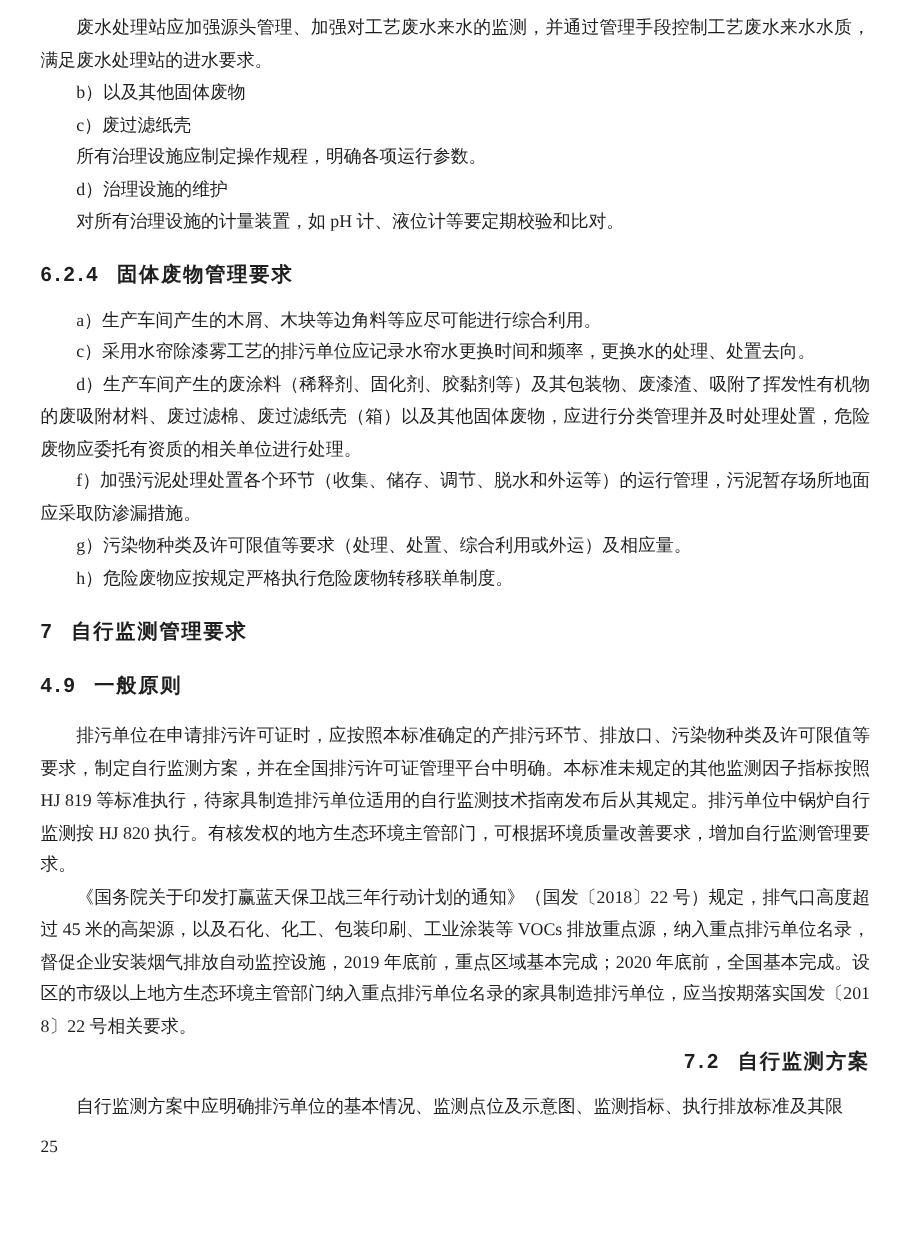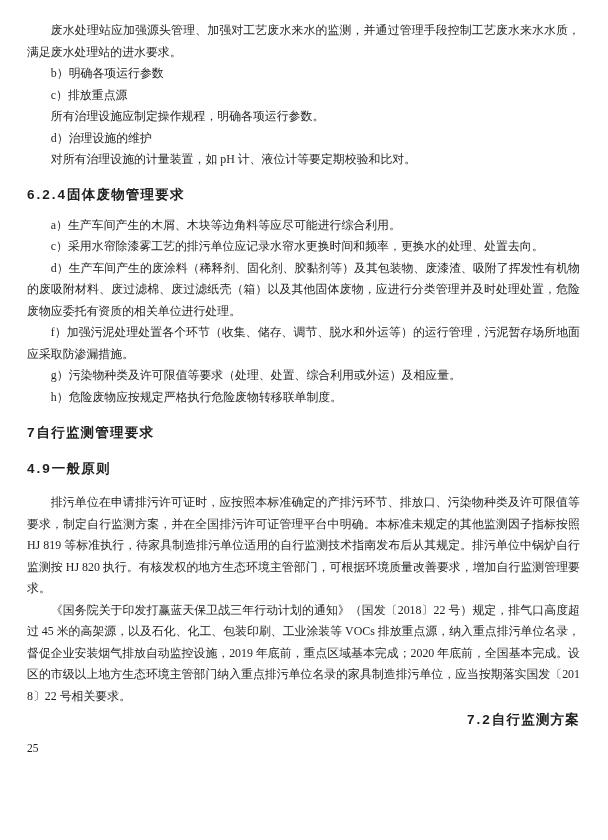--- a/index.html
+++ b/index.html
@@ -10,21 +10,21 @@
     width: 608px;
     height: 840px;
     background: #ffffff;
     font-family: "Liberation Serif", "DejaVu Serif", serif;
   }
   .page {
     position: relative;
     width: 608px;
     height: 840px;
     box-sizing: border-box;
-    padding: 20px 28px 0 27px;
+    padding: 8px 28px 0 27px;
     overflow: hidden;
   }
   .doc {
     width: 553px;
   }
   p.para {
     margin: 0;
     font-size: 11.9px;
     line-height: 21.5px;
     text-indent: 2em;
@@ -35,49 +35,51 @@
   .h {
     font-family: "Liberation Sans", "DejaVu Sans", sans-serif;
     font-weight: bold;
     font-size: 13.5px;
     line-height: 21.5px;
     letter-spacing: 1.2px;
     white-space: nowrap;
   }
   .h .num {
     letter-spacing: 2px;
+    margin-right: 11px;
   }
   .h.lvl3 { margin: 13px 0 9.5px 0; }
   .h.lvl1 { margin: 14px 0 0 0; }
   .h.lvl2 { margin: 14px 0 13px 0; }
   .h.lvl2.compact { margin: 2px 0 8px 0; text-align: right; }
   .pageno {
     margin-top: 10px;
     font-size: 11.5px;
     line-height: 14px;
   }
 </style>
 </head>
 <body style="background: rgb(255, 255, 255); color: rgb(31, 31, 31);">
 
 <div class="page">
   <div class="doc">
       <p class="para">废水处理站应加强源头管理、加强对工艺废水来水的监测，并通过管理手段控制工艺废水来水水质，满足废水处理站的进水要求。</p>
-      <p class="para">b）明确各项运行参数</p>
-      <p class="para">c）排放重点源</p>
+      <p class="para">b）以及其他固体废物</p>
+      <p class="para">c）废过滤纸壳</p>
       <p class="para">所有治理设施应制定操作规程，明确各项运行参数。</p>
       <p class="para">d）治理设施的维护</p>
       <p class="para">对所有治理设施的计量装置，如 pH 计、液位计等要定期校验和比对。</p>
       <div class="h lvl3"><span class="num">6.2.4</span><span class="title">固体废物管理要求</span></div>
       <p class="para">a）生产车间产生的木屑、木块等边角料等应尽可能进行综合利用。</p>
       <p class="para">c）采用水帘除漆雾工艺的排污单位应记录水帘水更换时间和频率，更换水的处理、处置去向。</p>
       <p class="para">d）生产车间产生的废涂料（稀释剂、固化剂、胶黏剂等）及其包装物、废漆渣、吸附了挥发性有机物的废吸附材料、废过滤棉、废过滤纸壳（箱）以及其他固体废物，应进行分类管理并及时处理处置，危险废物应委托有资质的相关单位进行处理。</p>
       <p class="para">f）加强污泥处理处置各个环节（收集、储存、调节、脱水和外运等）的运行管理，污泥暂存场所地面应采取防渗漏措施。</p>
       <p class="para">g）污染物种类及许可限值等要求（处理、处置、综合利用或外运）及相应量。</p>
       <p class="para">h）危险废物应按规定严格执行危险废物转移联单制度。</p>
       <div class="h lvl1"><span class="num">7</span><span class="title">自行监测管理要求</span></div>
       <div class="h lvl2"><span class="num">4.9</span><span class="title">一般原则</span></div>
       <p class="para">排污单位在申请排污许可证时，应按照本标准确定的产排污环节、排放口、污染物种类及许可限值等要求，制定自行监测方案，并在全国排污许可证管理平台中明确。本标准未规定的其他监测因子指标按照 HJ 819 等标准执行，待家具制造排污单位适用的自行监测技术指南发布后从其规定。排污单位中锅炉自行监测按 HJ 820 执行。有核发权的地方生态环境主管部门，可根据环境质量改善要求，增加自行监测管理要求。</p>
       <p class="para">《国务院关于印发打赢蓝天保卫战三年行动计划的通知》（国发〔2018〕22 号）规定，排气口高度超过 45 米的高架源，以及石化、化工、包装印刷、工业涂装等 VOCs 排放重点源，纳入重点排污单位名录，督促企业安装烟气排放自动监控设施，2019 年底前，重点区域基本完成；2020 年底前，全国基本完成。设区的市级以上地方生态环境主管部门纳入重点排污单位名录的家具制造排污单位，应当按期落实国发〔2018〕22 号相关要求。</p>
       <div class="h lvl2 compact"><span class="num">7.2</span><span class="title">自行监测方案</span></div>
+      <p class="para">自行监测方案中应明确排污单位的基本情况、监测点位及示意图、监测指标、执行排放标准及其限</p>
     </div>
   <div class="pageno">25</div>
 </div>
 
 </body></html>

